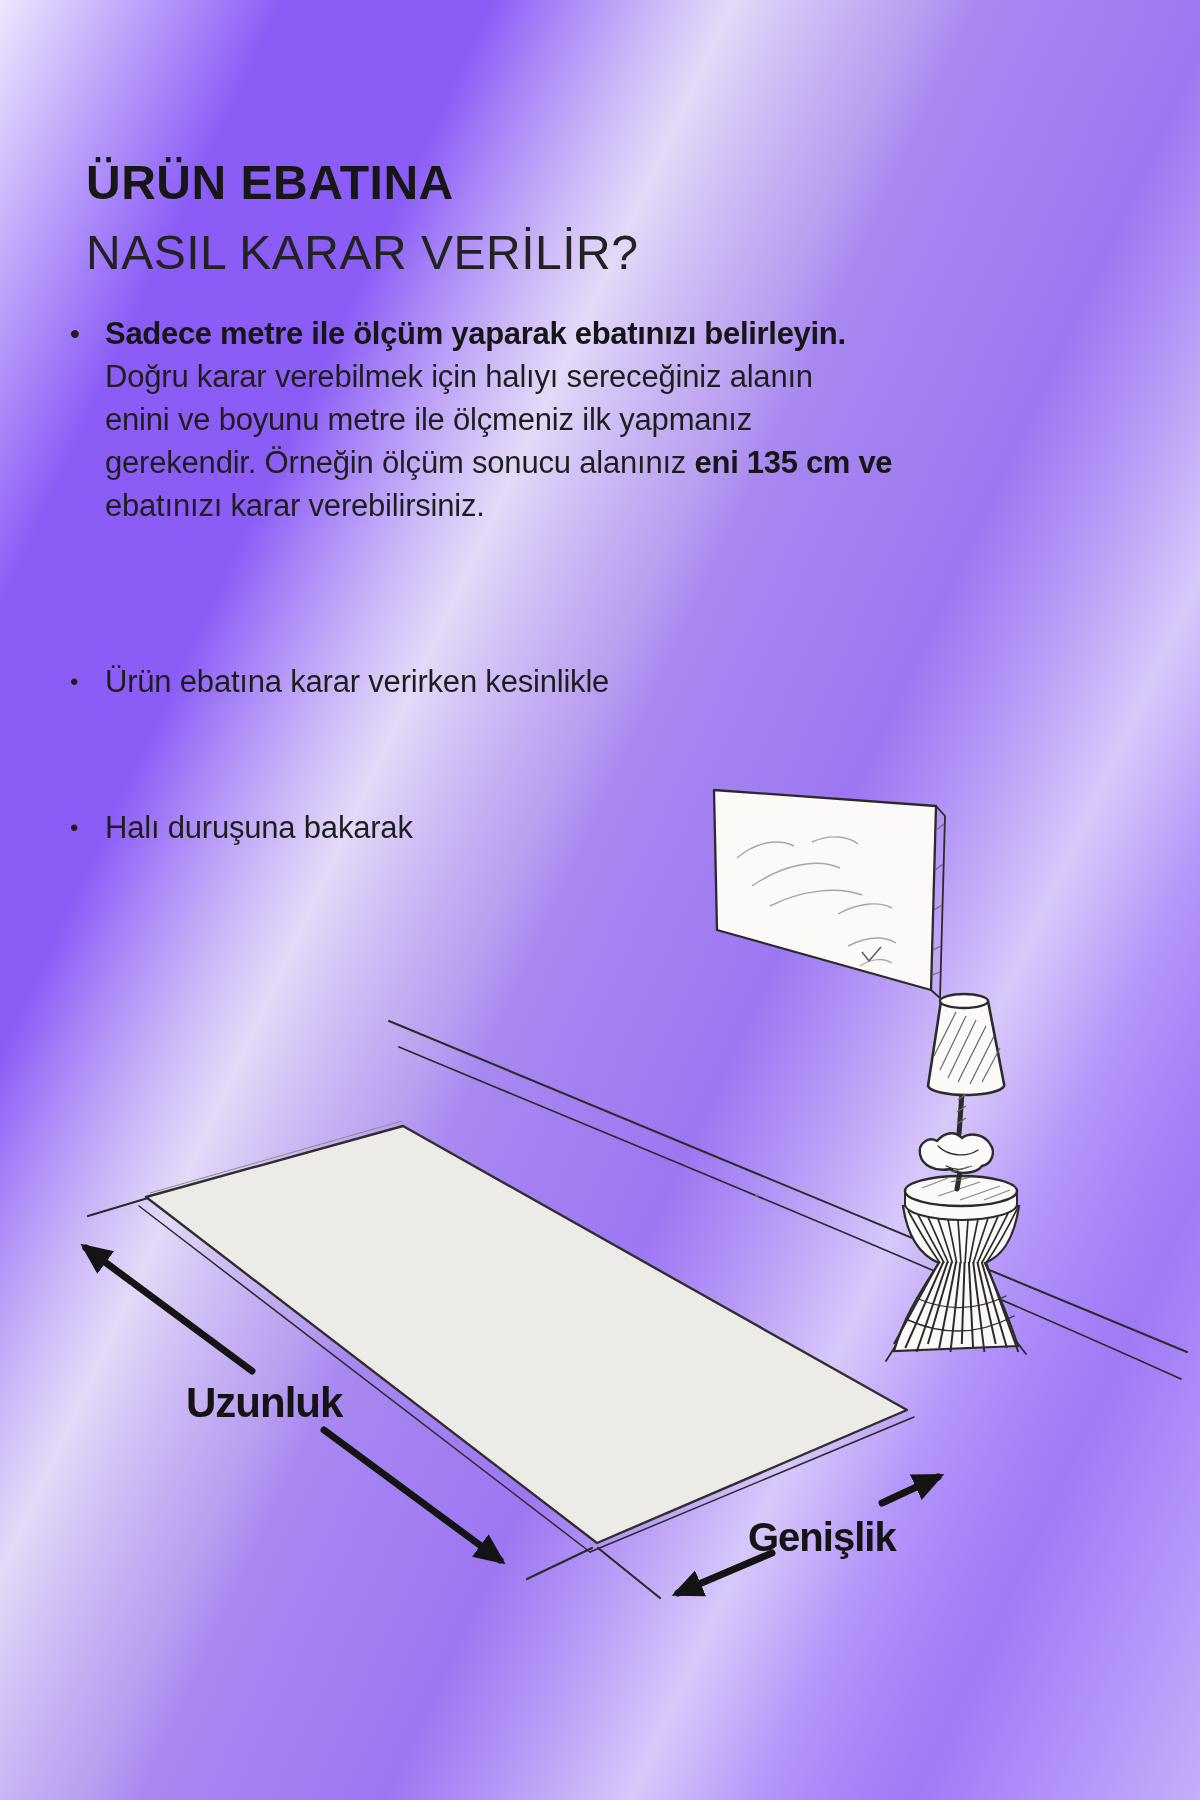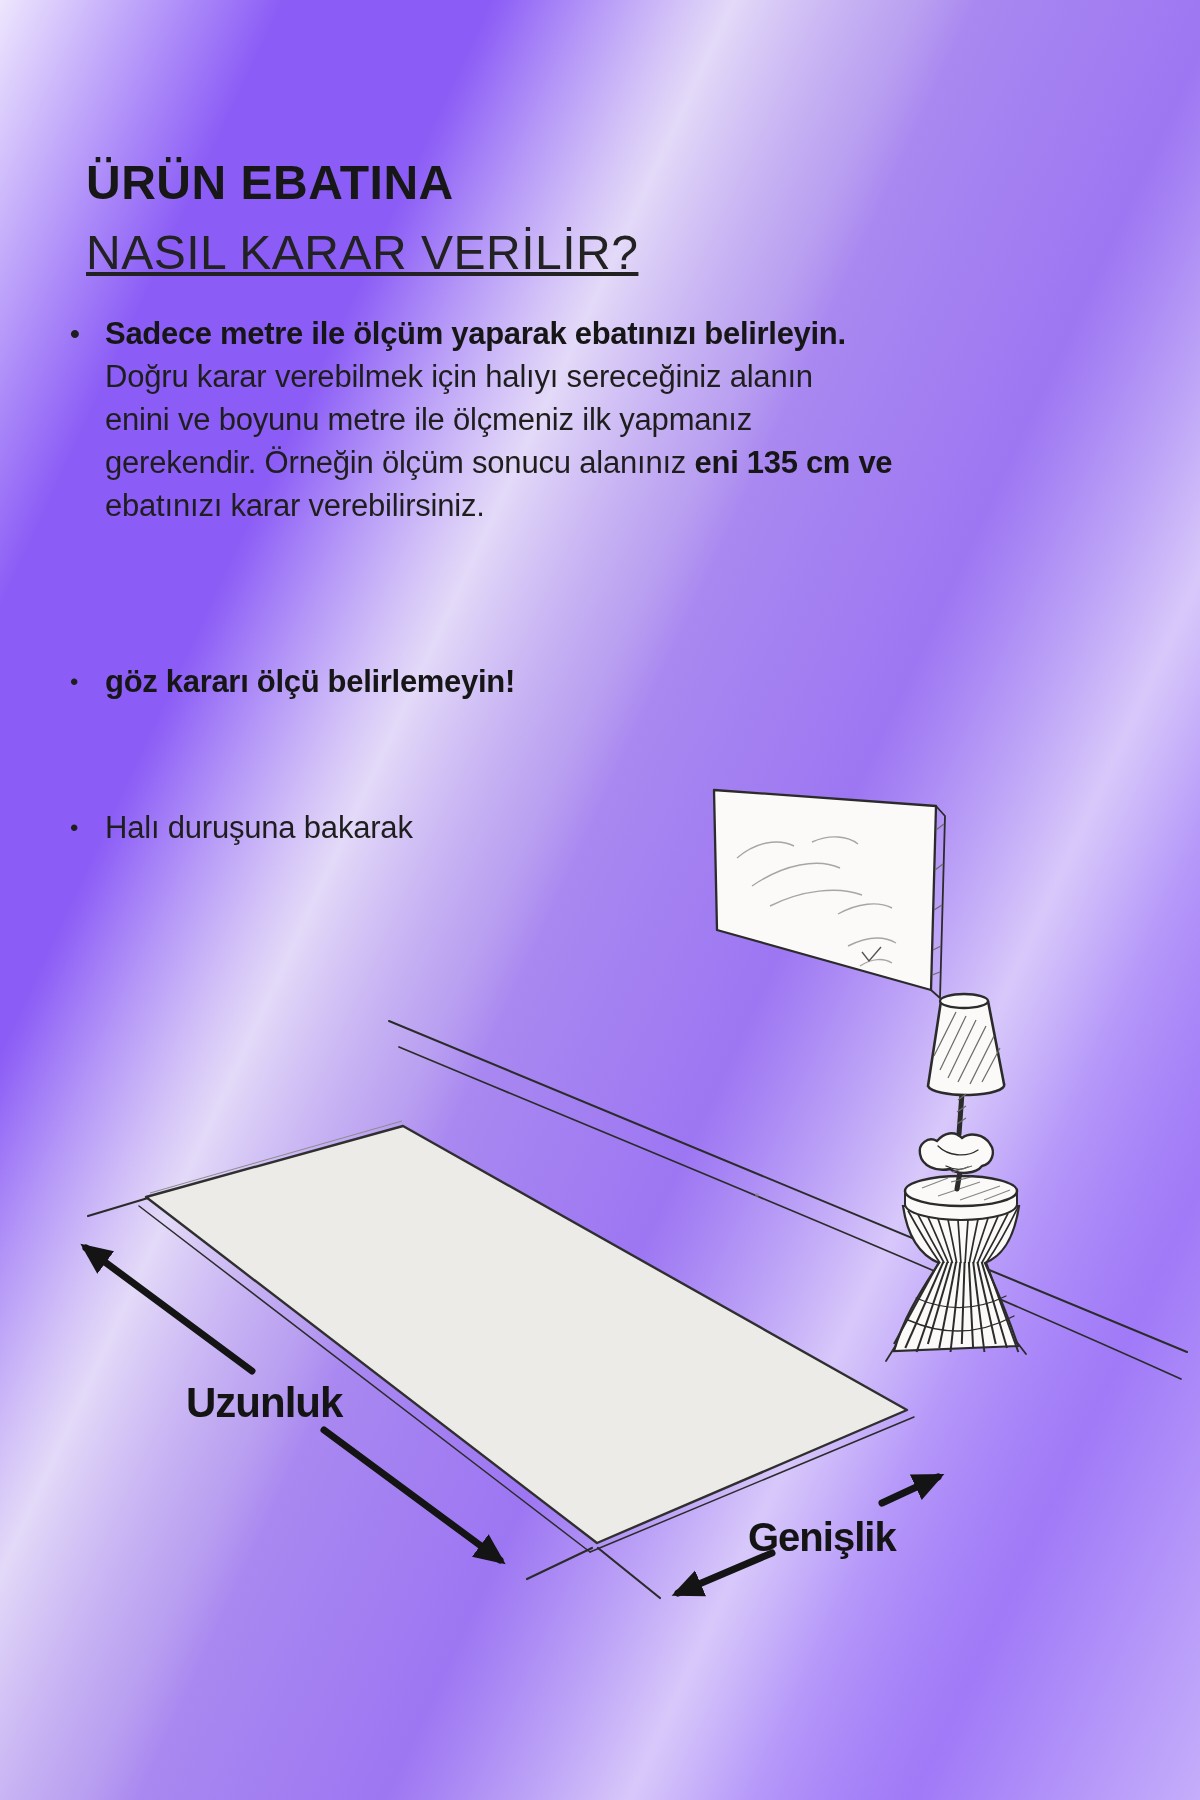--- a/index.html
+++ b/index.html
@@ -12,21 +12,21 @@
   .sheen1{background:linear-gradient(115deg,
       rgba(255,255,255,.85) 0%, rgba(255,255,255,0) 14%,
       rgba(255,255,255,0) 24%, rgba(255,255,255,.75) 36%,
       rgba(255,255,255,0) 48%, rgba(255,255,255,0) 60%,
       rgba(255,255,255,.65) 72%, rgba(255,255,255,0) 86%);}
   .sheen2{background:linear-gradient(295deg,
       rgba(255,255,255,.5) 0%, rgba(255,255,255,0) 22%,
       rgba(233,231,228,.35) 55%, rgba(255,255,255,0) 75%);}
   header{position:absolute;left:86px;top:148px;}
   .t1{font-size:48px;line-height:70px;font-weight:800;letter-spacing:.5px;color:#171717;}
-  .t2{font-size:48px;line-height:70px;font-weight:400;letter-spacing:.5px;color:#222;text-decoration:underline;}
+  .t2{font-size:48px;line-height:70px;font-weight:400;letter-spacing:.5px;color:#222;}
   #bullets{position:absolute;left:70px;top:0;width:1080px;}
   .bullet{position:absolute;left:0;display:flex;}
   .bullet:nth-child(1){top:312px;}
   .bullet:nth-child(2){top:660px;}
   .bullet:nth-child(3){top:806px;}
   .dot{width:35px;flex:0 0 35px;line-height:43px;font-size:24px;color:#1e1e1e;}
   .bullet:nth-child(1) .dot{font-size:28px;font-weight:700;}
   .bline{height:43px;line-height:43px;font-size:31px;letter-spacing:-.2px;white-space:nowrap;font-weight:400;}
   .bline .bseg{font-weight:700;letter-spacing:-.3px;color:#161616;}
   .bullet:nth-child(n+2) .bline:nth-child(2){padding-left:6px;font-weight:700;}
@@ -62,21 +62,21 @@
           <div class="bline"><span class="bseg">Sadece metre ile ölçüm yaparak ebatınızı belirleyin.</span></div>
           <div class="bline"><span>Doğru karar verebilmek için halıyı sereceğiniz alanın</span></div>
           <div class="bline"><span>enini ve boyunu metre ile ölçmeniz ilk yapmanız</span></div>
           <div class="bline"><span>gerekendir. Örneğin ölçüm sonucu alanınız </span><span class="bseg">eni 135 cm ve</span></div>
           <div class="bline"><span>ebatınızı karar verebilirsiniz.</span></div>
         </div>
       </div>
       <div class="bullet">
         <span class="dot">•</span>
         <div class="blines">
-          <div class="bline"><span class="bseg">göz kararı ölçü belirlemeyin!</span></div>
+          <div class="bline"><span>Ürün ebatına karar verirken kesinlikle</span></div>
         </div>
       </div>
       <div class="bullet">
         <span class="dot">•</span>
         <div class="blines">
           <div class="bline"><span>Halı duruşuna bakarak</span></div>
         </div>
       </div>
     </div>
 

